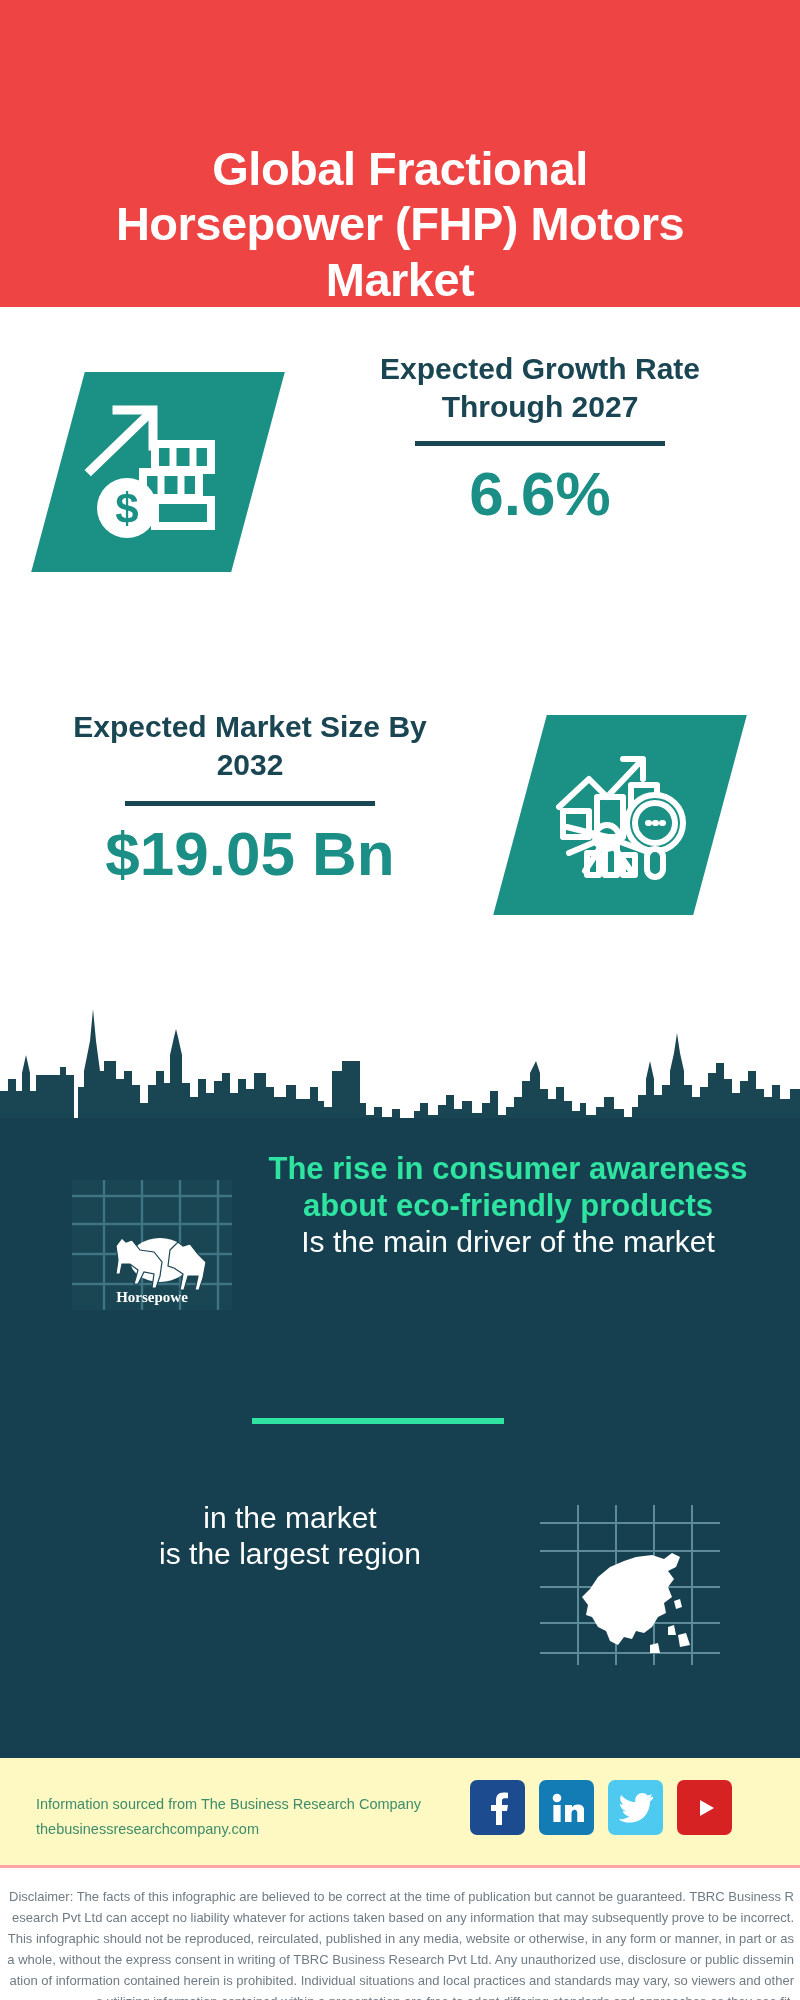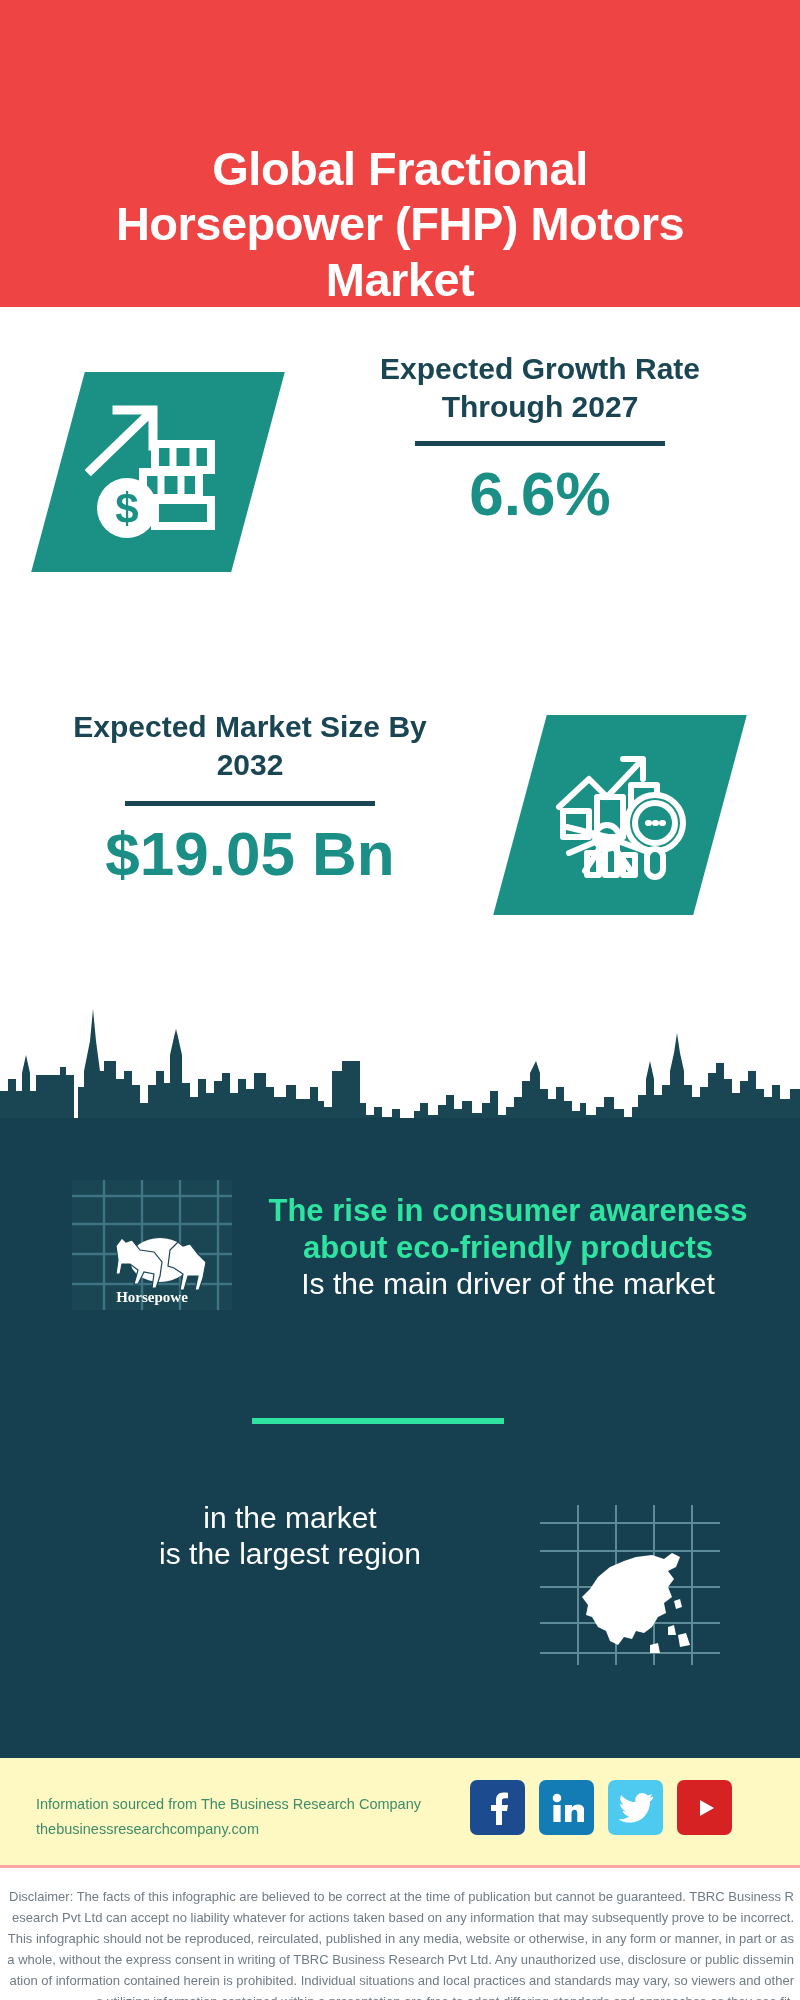--- a/index.html
+++ b/index.html
@@ -63,21 +63,21 @@
   
   .driver-row { position:absolute; left:0; top:1150px; width:800px; height:260px; }
   .thumb {
     position:absolute; border:0;
     background:#1a4553;
   }
   .thumb svg { display:block; }
   .thumb-horse { left:72px; top:30px; width:160px; height:130px; }
   .driver-text { position:absolute; left:258px; top:0px; width:500px; text-align:center; }
   .hl {
-    color:#2fe4a0; font-size:31px; font-weight:bold; line-height:1.20; display:block;margin-top:42px;
+    color:#2fe4a0; font-size:31px; font-weight:bold; line-height:1.20; display:block;
   }
   .sub {
     color:#ffffff; font-size:30px; font-weight:normal; line-height:1.20; display:block;
   }
   .mint-rule {
     position:absolute; left:252px; top:1418px; width:252px; height:6px; background:#2fe4a0;
   }
 
   
   .region-row { position:absolute; left:0; top:1490px; width:800px; height:230px; }

